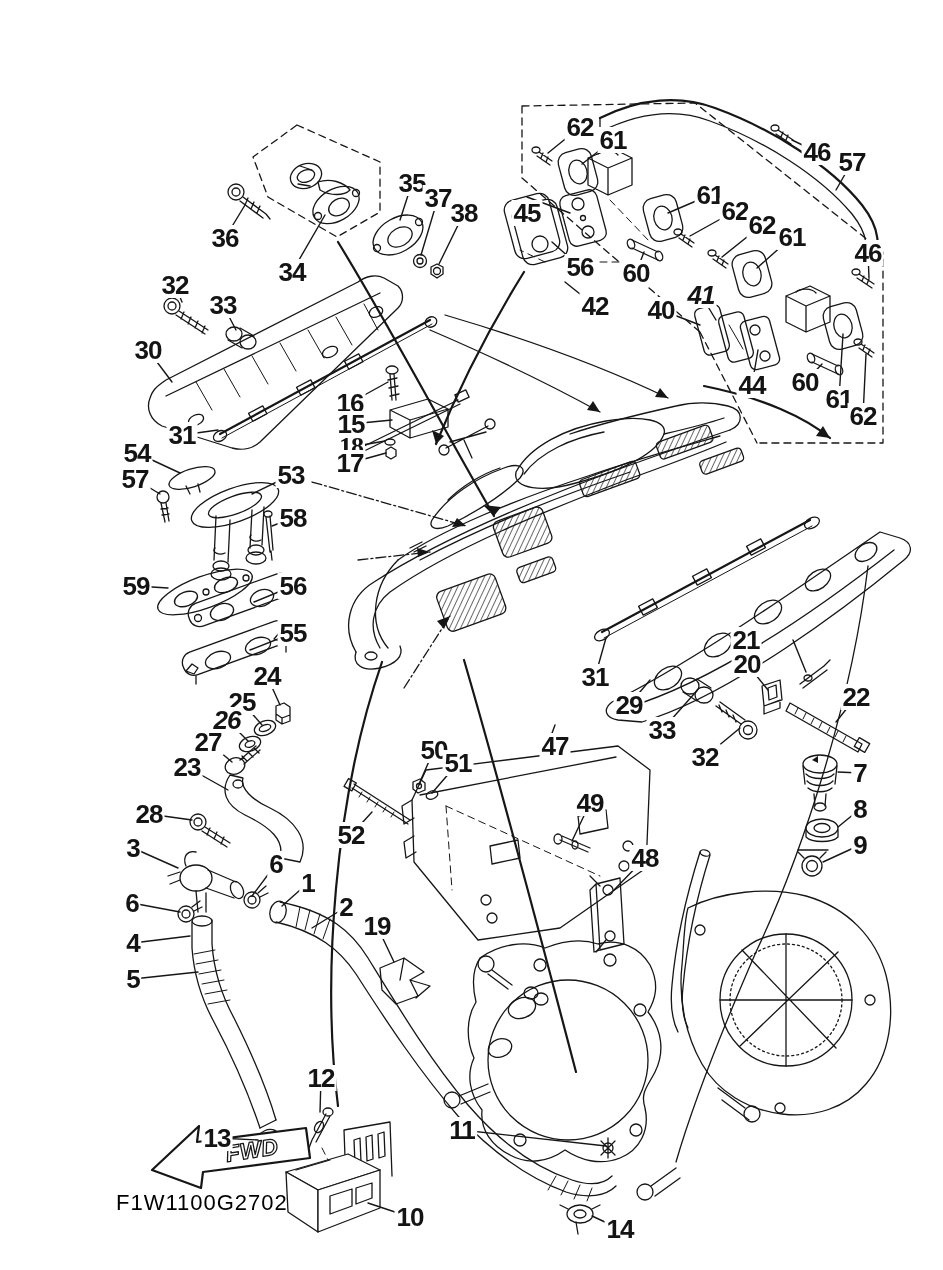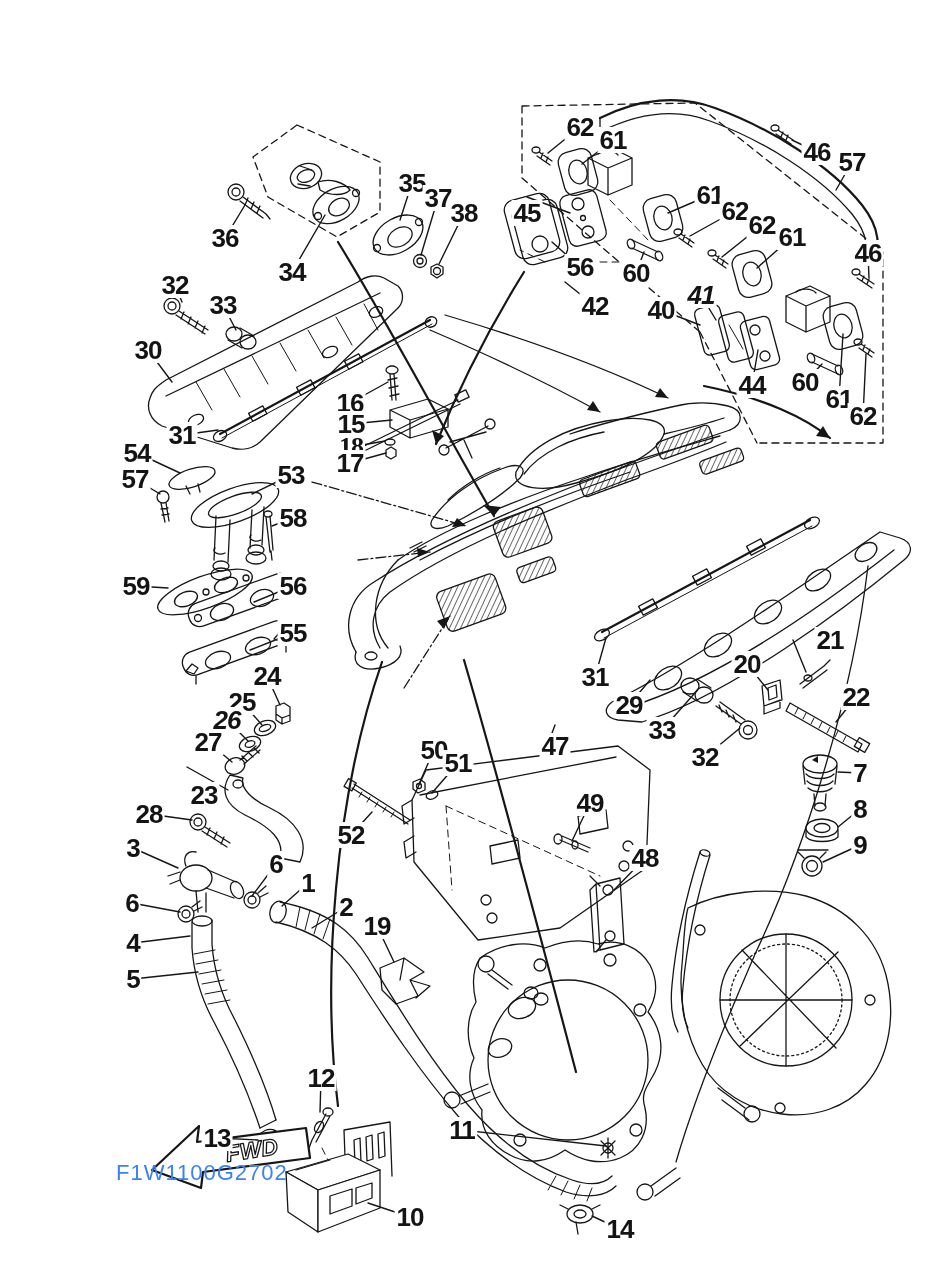--- a/index.html
+++ b/index.html
@@ -11,22 +11,22 @@
   svg.art .wfill{fill:#ffffff;stroke:#161616;}
   svg.art .hatchfill{fill:url(#hatch);stroke:#161616;}
   svg.art .t2{stroke-width:2.2;}
   svg.art .dash{stroke-dasharray:7 5;}
   svg.art .dashdot{stroke-dasharray:10 3 2 3;}
   svg.art .fine{stroke-width:1;}
   svg.art .leader{stroke-width:1.4;}
   .callout{position:absolute;transform:translate(-50%,-50%);
            font-weight:700;font-size:26px;line-height:1;color:#141414;
            background:#ffffff;padding:0 2px;letter-spacing:-1px;white-space:nowrap;}
-  .diagram-code{position:absolute;left:116px;top:1160px;font-size:22px;font-weight:400;
-                color:#3b82f6;letter-spacing:1px;}
+  .diagram-code{position:absolute;left:116px;top:1190px;font-size:22px;font-weight:400;
+                color:#000000;letter-spacing:1px;}
   .fwd-text{font:italic 700 23px "Liberation Sans",sans-serif;fill:#141414;stroke:none;}
 </style>
 </head>
 <body>
 
 <div class="stage">
 
 <svg class="art" width="943" height="1270" viewBox="0 0 943 1270">
   <defs>
     <pattern id="hatch" width="5" height="5" patternUnits="userSpaceOnUse" patternTransform="rotate(45)">
@@ -529,41 +529,41 @@
       <div class="callout" style="left: 135px; top: 479px; text-align: right;">57</div>
       <div class="callout" style="left: 291px; top: 475px;">53</div>
       <div class="callout" style="left: 293px; top: 518px;">58</div>
       <div class="callout" style="left: 136px; top: 586px;">59</div>
       <div class="callout" style="left: 293px; top: 586px;">56</div>
       <div class="callout" style="left: 293px; top: 633px;">55</div>
       <div class="callout" style="left: 267px; top: 676px;">24</div>
       <div class="callout" style="left: 242px; top: 702px;">25</div>
       <div class="callout" style="left: 227px; top: 720px; font-style: italic;">26</div>
       <div class="callout" style="left: 208px; top: 742px;">27</div>
-      <div class="callout" style="left: 187px; top: 795px; margin-left: 17px;">23</div>
+      <div class="callout" style="left: 187px; top: 767px;">23</div>
       <div class="callout" style="left: 149px; top: 814px;">28</div>
       <div class="callout" style="left: 133px; top: 848px;">3</div>
       <div class="callout" style="left: 276px; top: 864px;">6</div>
       <div class="callout" style="left: 132px; top: 903px;">6</div>
       <div class="callout" style="left: 133px; top: 943px;">4</div>
       <div class="callout" style="left: 133px; top: 979px;">5</div>
       <div class="callout" style="left: 308px; top: 883px;">1</div>
       <div class="callout" style="left: 346px; top: 907px;">2</div>
       <div class="callout" style="left: 377px; top: 926px;">19</div>
       <div class="callout" style="left: 321px; top: 1078px;">12</div>
       <div class="callout" style="left: 217px; top: 1138px;">13</div>
       <div class="callout" style="left: 410px; top: 1217px;">10</div>
       <div class="callout" style="left: 462px; top: 1130px;">11</div>
       <div class="callout" style="left: 620px; top: 1229px;">14</div>
       <div class="callout" style="left: 595px; top: 677px;">31</div>
       <div class="callout" style="left: 629px; top: 705px;">29</div>
       <div class="callout" style="left: 662px; top: 730px;">33</div>
       <div class="callout" style="left: 705px; top: 757px;">32</div>
       <div class="callout" style="left: 747px; top: 664px;">20</div>
-      <div class="callout" style="left: 830px; top: 640px;">21</div>
+      <div class="callout" style="left: 746px; top: 640px;">21</div>
       <div class="callout" style="left: 856px; top: 697px;">22</div>
       <div class="callout" style="left: 860px; top: 773px;">7</div>
       <div class="callout" style="left: 860px; top: 809px;">8</div>
       <div class="callout" style="left: 860px; top: 845px;">9</div>
       <div class="callout" style="left: 555px; top: 746px;">47</div>
       <div class="callout" style="left: 434px; top: 750px;">50</div>
       <div class="callout" style="left: 458px; top: 763px;">51</div>
       <div class="callout" style="left: 351px; top: 835px;">52</div>
       <div class="callout" style="left: 590px; top: 803px;">49</div>
       <div class="callout" style="left: 645px; top: 858px; text-align: center;">48</div>

